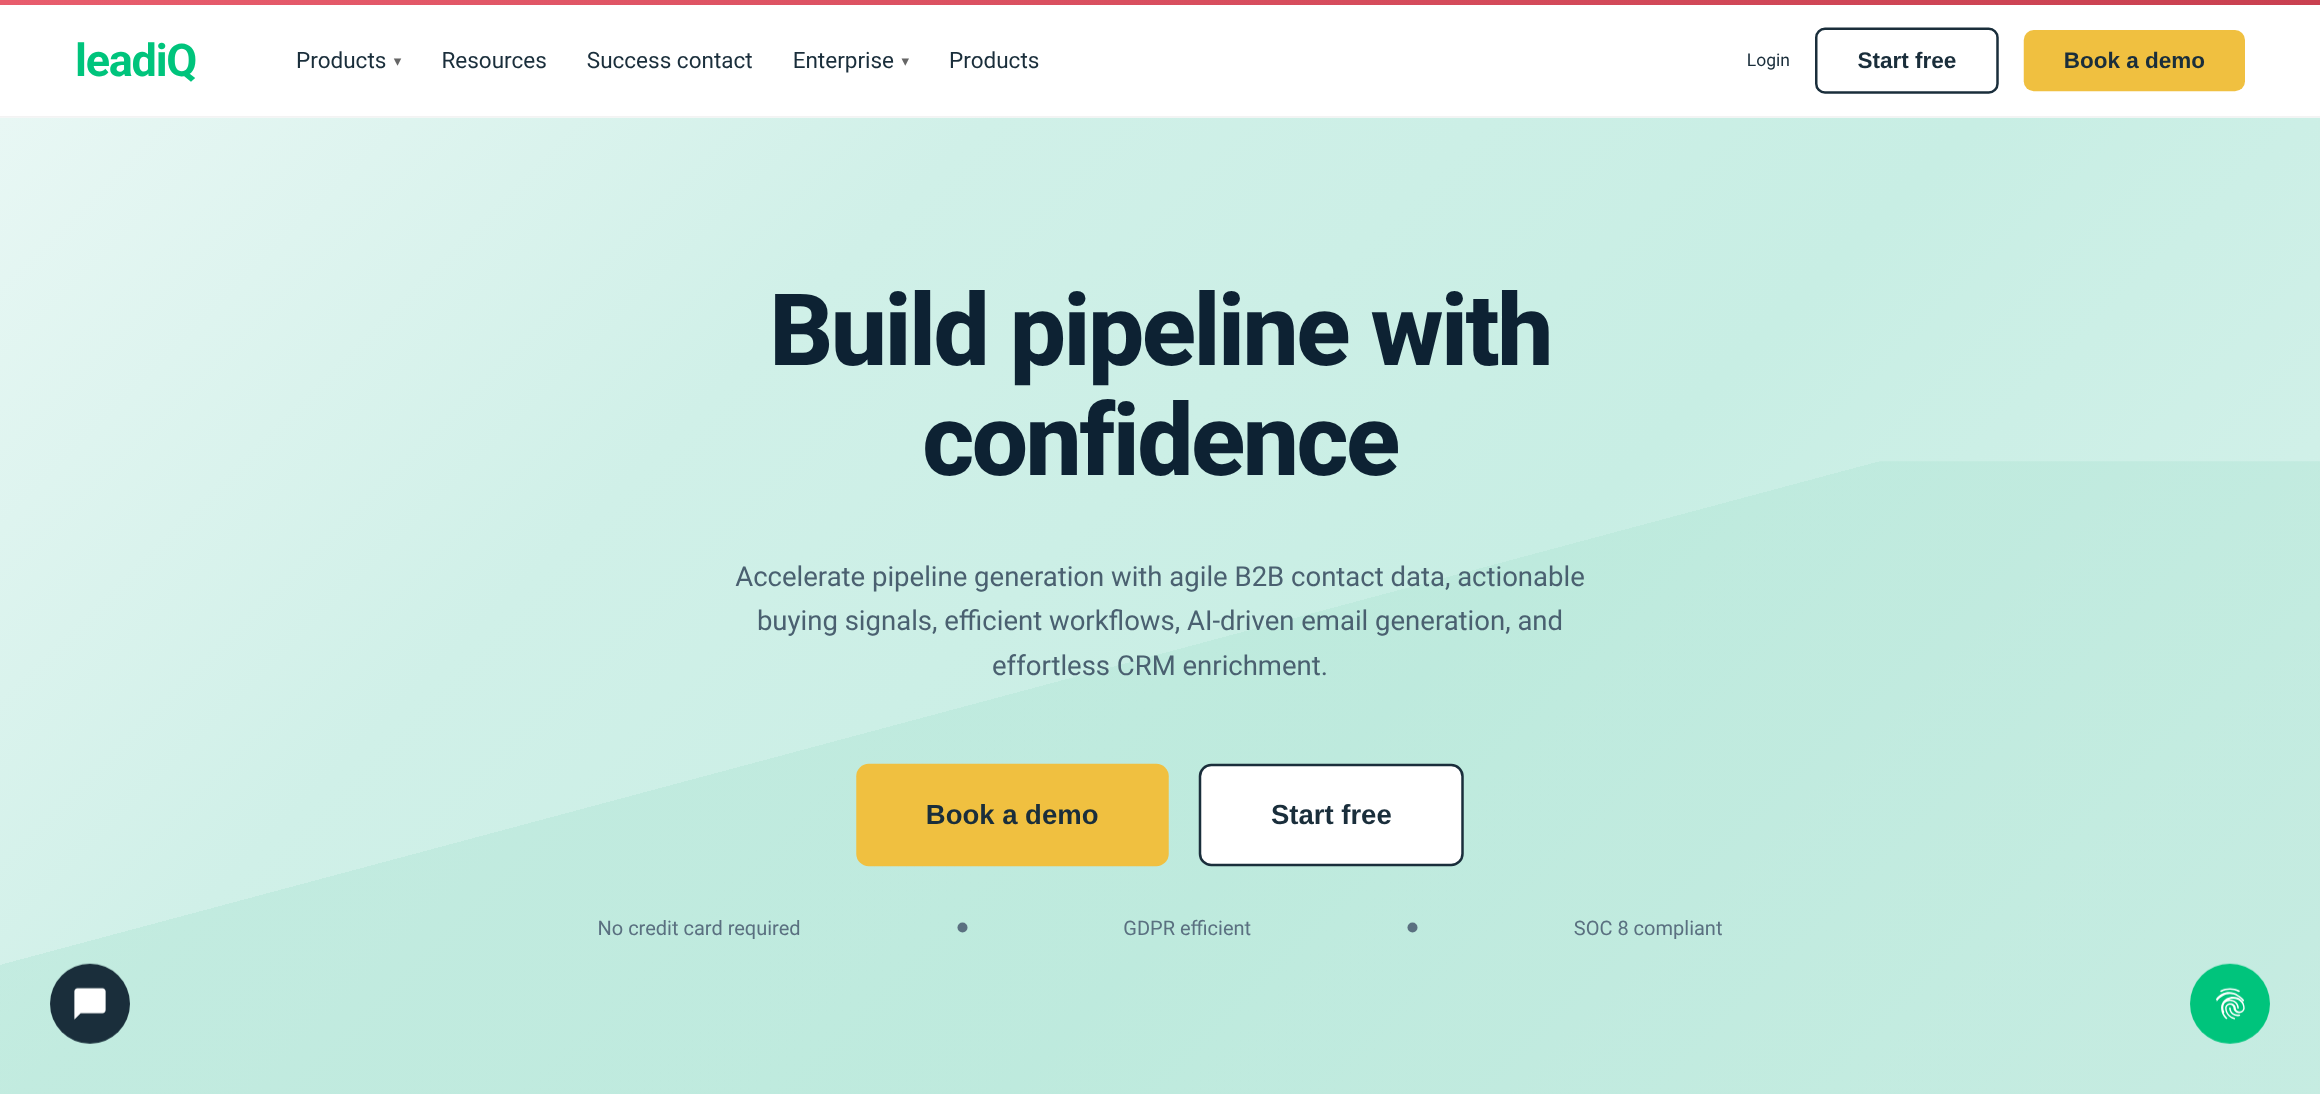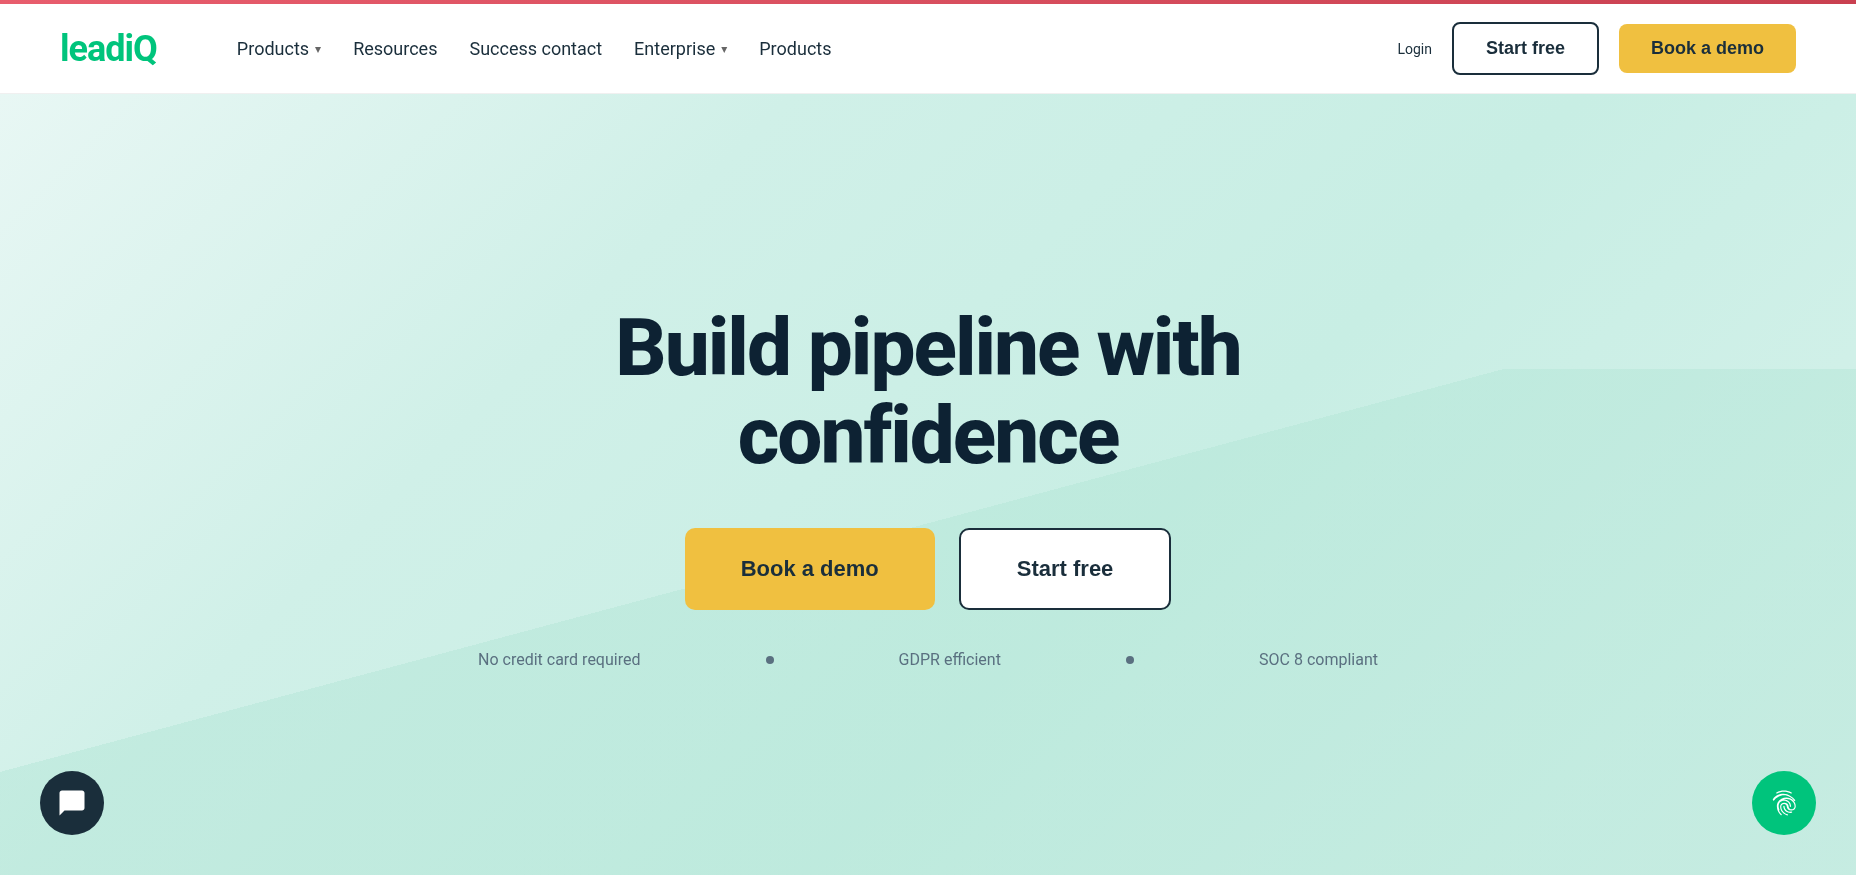--- a/index.html
+++ b/index.html
@@ -271,20 +271,21 @@
   <div class="nav-actions">
     <a class="login-link">Login</a>
     <button class="btn-start-free">Start free</button>
     <button class="btn-book-demo-nav">Book a demo</button>
   </div>
 </nav>
 
 <section class="hero">
   <div class="hero-content">
     <h1 class="hero-title">Build pipeline with confidence</h1>
+    <p class="hero-subtitle">Accelerate pipeline generation with agile B2B contact data, actionable buying signals, efficient workflows, AI-driven email generation, and effortless CRM enrichment.</p>
 
     <div class="hero-buttons">
       <button class="btn-book-demo-hero">Book a demo</button>
       <button class="btn-start-free-hero">Start free</button>
     </div>
 
     <div class="hero-badges">
       <span>No credit card required</span>
       <span class="badge-dot"></span>
       <span>GDPR efficient</span>

